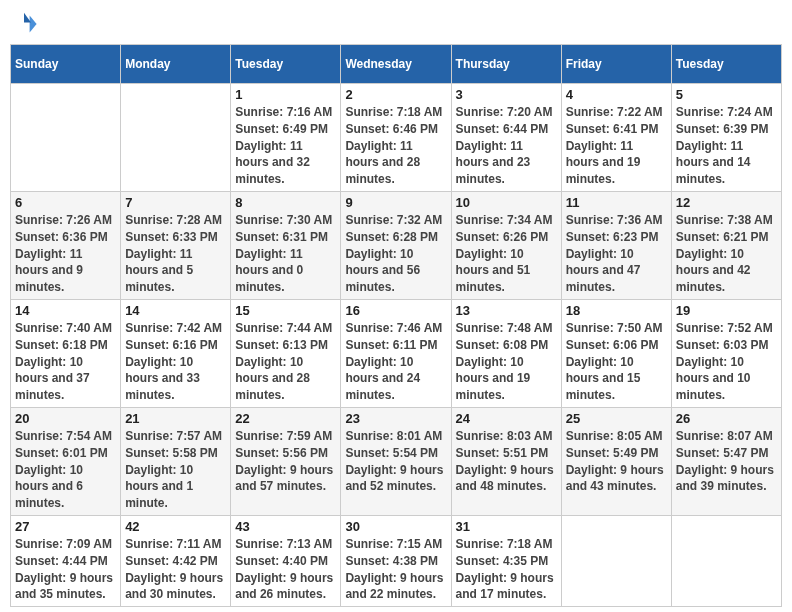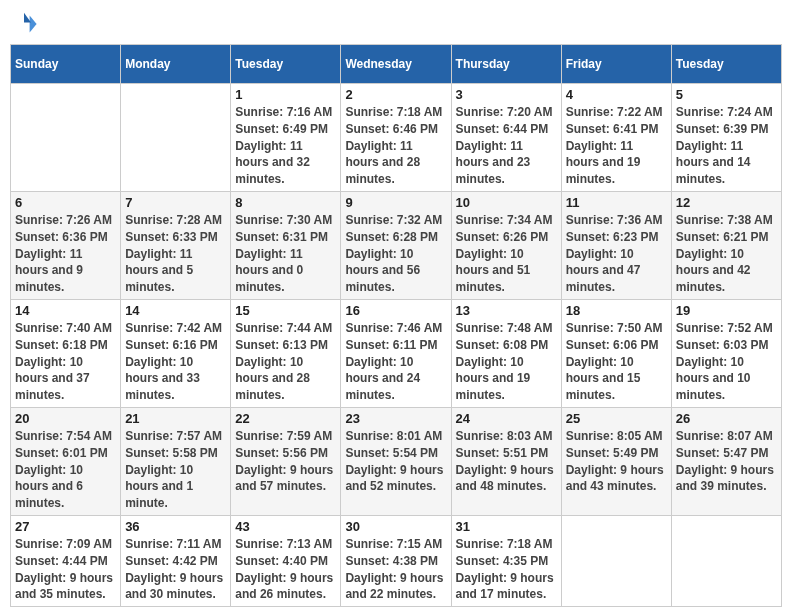--- a/index.html
+++ b/index.html
@@ -239,21 +239,21 @@
           <span class="day-number">26</span>
           <div class="day-info">Sunrise: 8:07 AM<br>Sunset: 5:47 PM<br>Daylight: 9 hours and 39 minutes.</div>
         </td>
       </tr>
       <tr>
         <td>
           <span class="day-number">27</span>
           <div class="day-info">Sunrise: 7:09 AM<br>Sunset: 4:44 PM<br>Daylight: 9 hours and 35 minutes.</div>
         </td>
         <td>
-          <span class="day-number">36</span>
+          <span class="day-number">42</span>
           <div class="day-info">Sunrise: 7:11 AM<br>Sunset: 4:42 PM<br>Daylight: 9 hours and 30 minutes.</div>
         </td>
         <td>
           <span class="day-number">43</span>
           <div class="day-info">Sunrise: 7:13 AM<br>Sunset: 4:40 PM<br>Daylight: 9 hours and 26 minutes.</div>
         </td>
         <td>
           <span class="day-number">30</span>
           <div class="day-info">Sunrise: 7:15 AM<br>Sunset: 4:38 PM<br>Daylight: 9 hours and 22 minutes.</div>
         </td>

